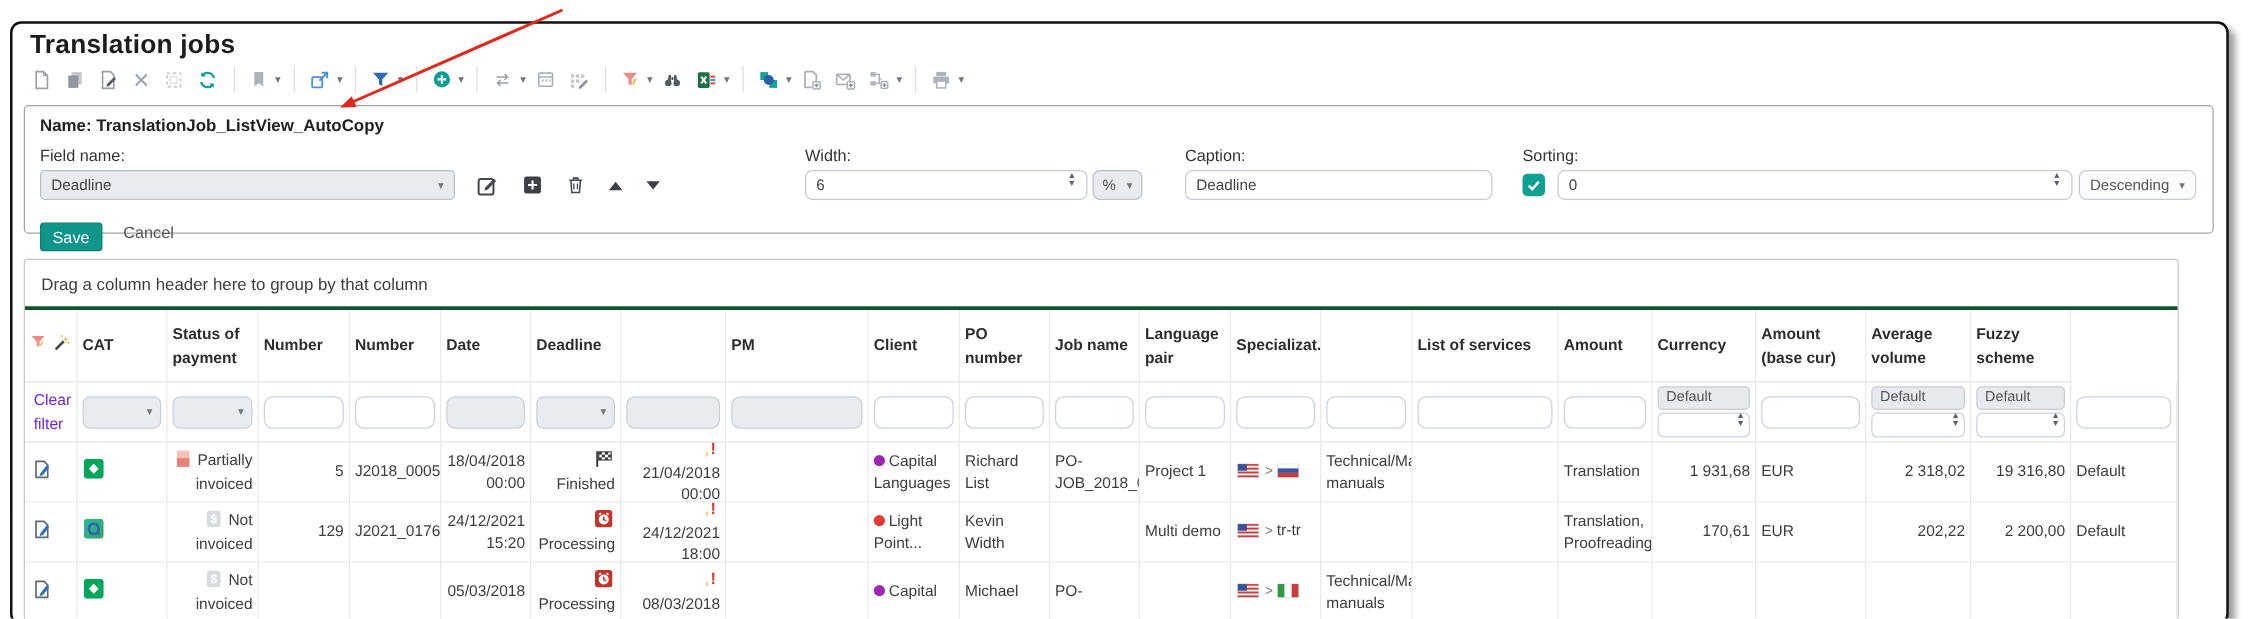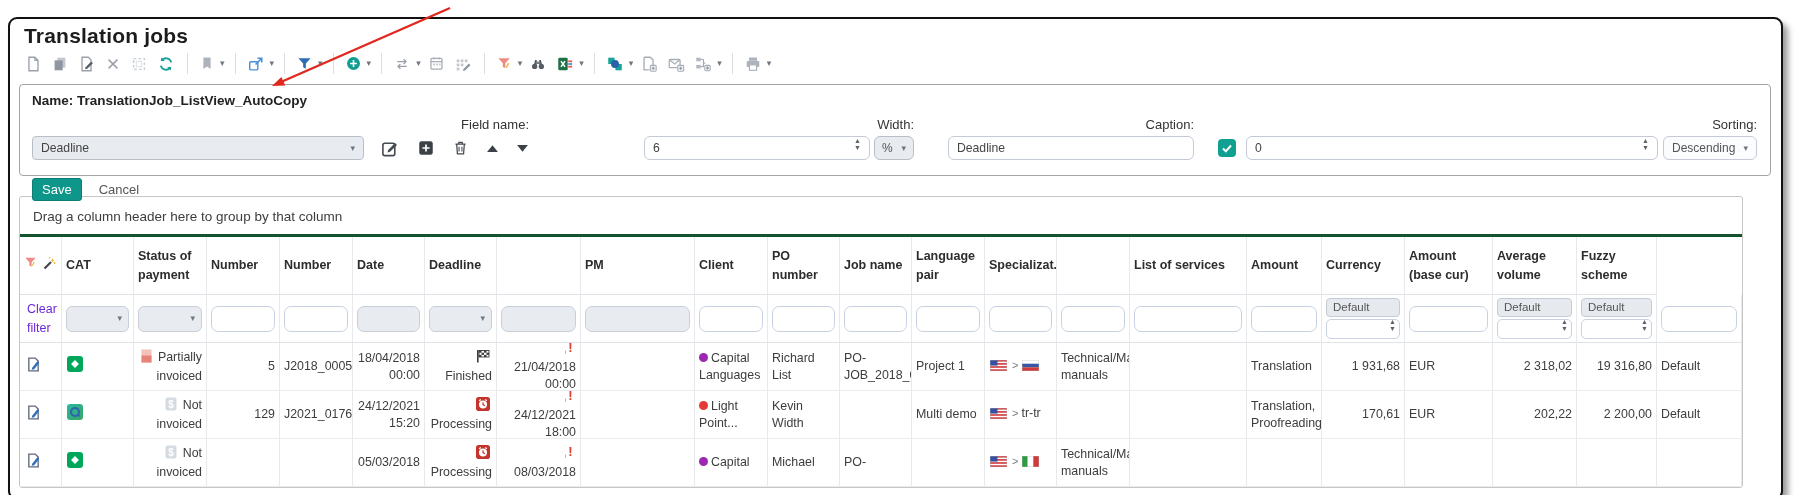--- a/index.html
+++ b/index.html
@@ -9,43 +9,43 @@
             border:2px solid #111; border-radius:9px; background:#fff; overflow:hidden;
             box-shadow:5px 6px 6px rgba(0,0,0,.40); }
   .title { margin:5px 0 0 14px; font-size:21px; font-weight:700; color:#1c1c1c; letter-spacing:.2px; }
   
   .toolbar { display:flex; align-items:center; margin:2px 0 0 10px; height:27px; }
   .tbtn { display:flex; align-items:center; padding:2px 3px; border-radius:3px; cursor:pointer; }
   .tbtn svg { display:block; }
   .caret { font-size:9px; color:#6f7680; margin-left:3px; line-height:1; }
   .tsep { width:1px; height:21px; background:#dcdee2; margin:0 7px; }
   
-  .name-panel { position:relative; margin:7px 10px 0 9px; width:1752px; height:92px;
+  .name-panel { position:relative; margin:7px 10px 0 9px; width:1752px; height:103px;
                 border:1px solid #a3a3a3; border-radius:4px; padding:8px 12px 6px 12px; background:#fff; }
   .panel-name { font-size:13.5px; font-weight:700; color:#222; }
   .form-row { position:relative; height:54px; margin-top:9px; font-size:13px; color:#333; }
-  .fgroup { position:absolute; top:0;text-align:right; }
+  .fgroup { position:absolute; top:0; }
   .fgroup label { display:block; margin-bottom:4px; font-size:13px; color:#333; }
   .ctl-line { display:flex; align-items:center; }
   .select { display:flex; align-items:center; justify-content:space-between; background:#e8ebf0;
             border:1px solid #b9bfc9; border-radius:4px; height:24px; padding:0 8px; font-size:12.2px; color:#444; cursor:pointer; }
   .fld-select { width:332px; }
   .tool-ic { margin-left:17px; cursor:pointer; display:flex; align-items:center; }
   .inp { position:relative; background:#fff; border:1px solid #c4cbd6; border-radius:6px; height:24px;
          font-size:12.2px; color:#444; padding:0 8px; display:flex; align-items:center; }
   .spin { justify-content:space-between; }
   .spin-arrows { display:flex; flex-direction:column; line-height:0; margin-left:4px; }
   .spin-arrows span { font-size:7px; color:#5b626b; height:7px; cursor:pointer; }
   .unit-select { width:40px; margin-left:4px; background:#e8ebf0; border:1px solid #b9bfc9; border-radius:6px;
                  height:24px; display:flex; align-items:center; justify-content:space-between; padding:0 7px; font-size:12px; color:#555; cursor:pointer; }
   .checkbox { width:18px; height:18px; border-radius:4px; background:#10a091; display:inline-flex; align-items:center;
               justify-content:center; margin-right:10px; cursor:pointer; flex:none; }
   .order-select { width:94px; margin-left:5px; background:#fbfcfd; border:1px solid #c4cbd6; border-radius:6px; height:24px;
                   display:flex; align-items:center; justify-content:space-between; padding:0 8px; font-size:12px; color:#555; cursor:pointer; }
-  .actions { display:flex; align-items:center; margin-top:7px; }
+  .actions { display:flex; align-items:flex-start; margin-top:7px; }
   .save-btn { background:#0e968b; color:#fff; border:1px solid #0b7f76; border-radius:3px;
               font-size:13px; padding:3px 9px; font-family:inherit; cursor:pointer; }
   .cancel-lnk { margin-left:17px; font-size:13px; color:#555; cursor:pointer; }
   
   .grid-panel { margin:20px 0 0 9px; width:1724px; border:1px solid #c6c6c6; border-radius:3px; background:#fff; }
   .group-bar { height:40px; line-height:40px; padding-left:13px; font-size:13.5px; color:#3d3d3d; border-bottom:3px solid #14532d; }
   .grow { display:grid; }
   .gcell { border-right:1px solid #e7e9ec; overflow:hidden; }
   .head .gcell { display:flex; align-items:center; padding:2px 4px; height:58px; border-bottom:1px solid #dfe2e6;
                  font-size:12.5px; font-weight:700; color:#2d2d2d; line-height:1.45; cursor:pointer; }

